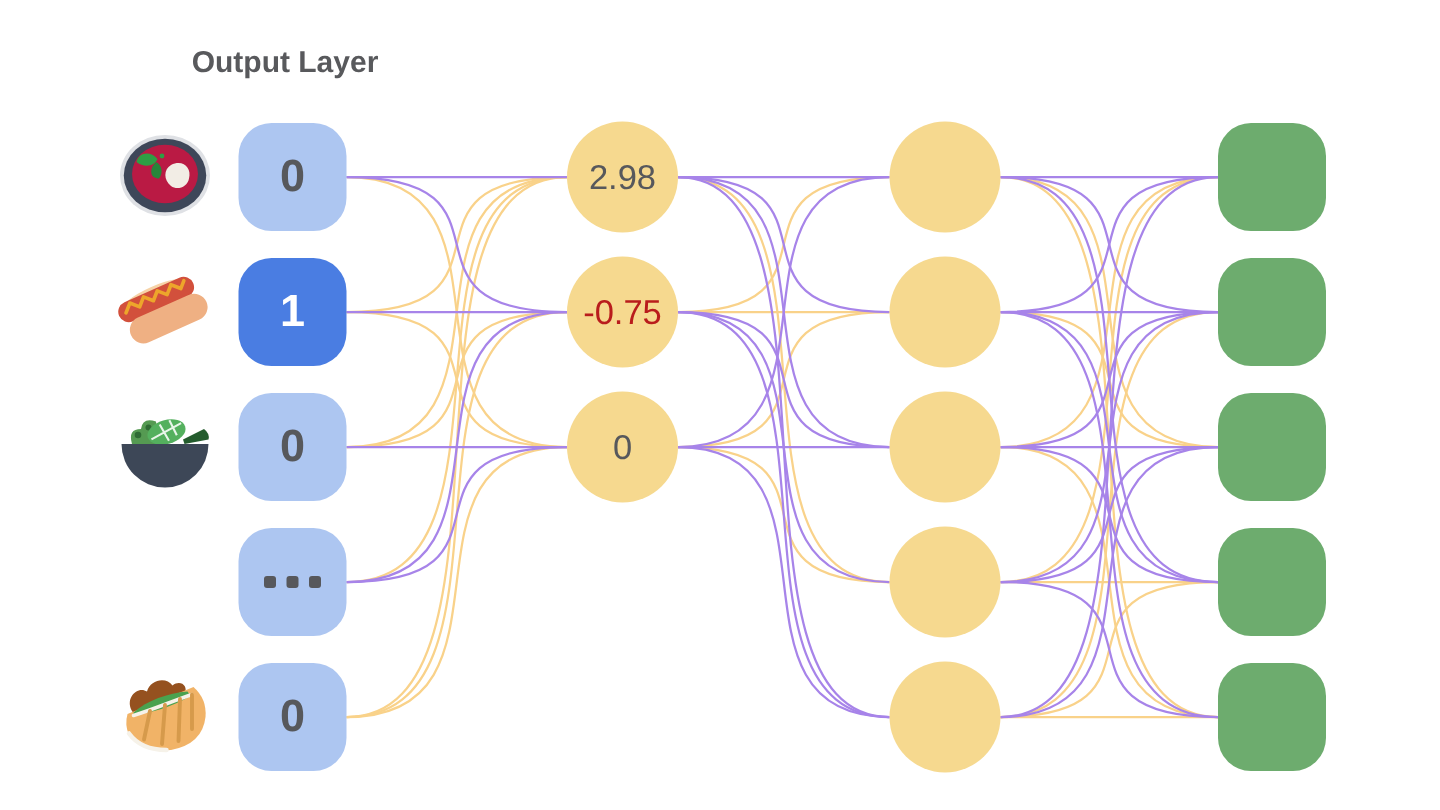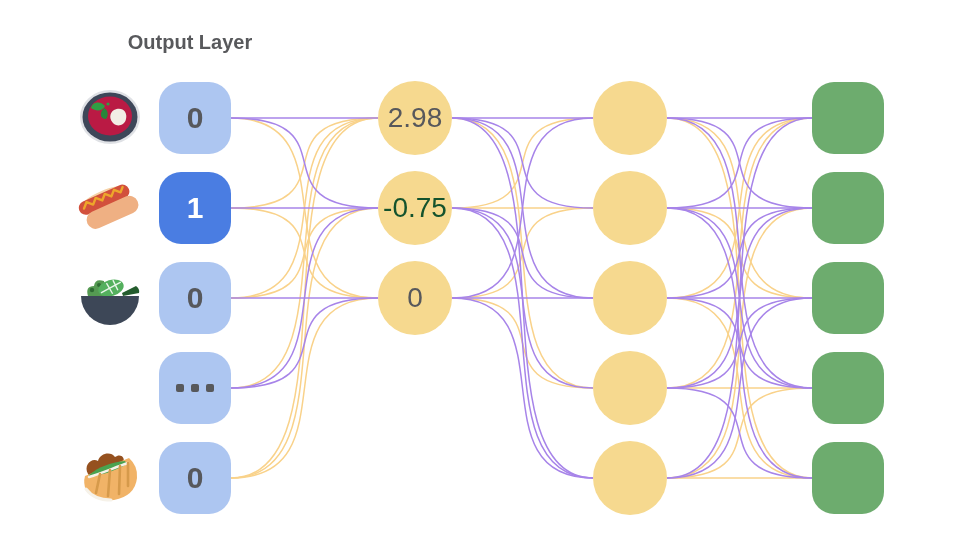--- a/index.html
+++ b/index.html
@@ -7,21 +7,21 @@
     position:relative;width:960px;height:540px;overflow:hidden;background:#ffffff;
     font-family:"Liberation Sans", sans-serif;
   }
   #edges{position:absolute;left:0;top:0;z-index:1;}
   .title{
     position:absolute;top:31px;transform:translateX(-50%);
     font-size:20px;font-weight:bold;color:#58595c;white-space:nowrap;z-index:3;
   }
   .node{position:absolute;display:flex;align-items:center;justify-content:center;z-index:2;box-sizing:border-box;}
   .sq{width:72px;height:72px;border-radius:22px;font-weight:bold;font-size:30px;}
-  .circle{width:74px;height:74px;border-radius:50%;font-size:28px;}
+  .circle{width:74px;height:74px;border-radius:50%;font-size:23px;}
   .icon{position:absolute;z-index:2;}
   .dots{display:flex;gap:7px;}
   .dots i{display:block;width:8px;height:8px;border-radius:2px;background:#57585c;}
 </style>
 </head>
 <body>
 
 <div id="canvas">
 
   <svg width="0" height="0" style="position:absolute" aria-hidden="true">
@@ -154,21 +154,21 @@
       <div class="node sq" style="left: 159px; top: 442px; background: rgb(173, 198, 241);">
         <span style="color: rgb(87, 88, 92);">0</span>
       </div>
       <svg width="66" height="64" viewBox="0 0 64 64" class="icon" style="left: 77px; top: 446px;">
         <use href="#icon-stuffed-flatbread"></use>
       </svg>
       <div class="node circle" style="left: 378px; top: 81px; background: rgb(246, 217, 143);">
         <span style="color: rgb(87, 88, 92);">2.98</span>
       </div>
       <div class="node circle" style="left: 378px; top: 171px; background: rgb(246, 217, 143);">
-        <span style="color: #14532d;">-0.75</span>
+        <span style="color: #b91c1c;">-0.75</span>
       </div>
       <div class="node circle" style="left: 378px; top: 261px; background: rgb(246, 217, 143);">
         <span style="color: rgb(87, 88, 92);">0</span>
       </div>
       <div class="node circle" style="left: 593px; top: 81px; background: rgb(246, 217, 143);"></div>
       <div class="node circle" style="left: 593px; top: 171px; background: rgb(246, 217, 143);"></div>
       <div class="node circle" style="left: 593px; top: 261px; background: rgb(246, 217, 143);"></div>
       <div class="node circle" style="left: 593px; top: 351px; background: rgb(246, 217, 143);"></div>
       <div class="node circle" style="left: 593px; top: 441px; background: rgb(246, 217, 143);"></div>
       <div class="node sq" style="left: 812px; top: 82px; background: rgb(109, 172, 110);"></div>

